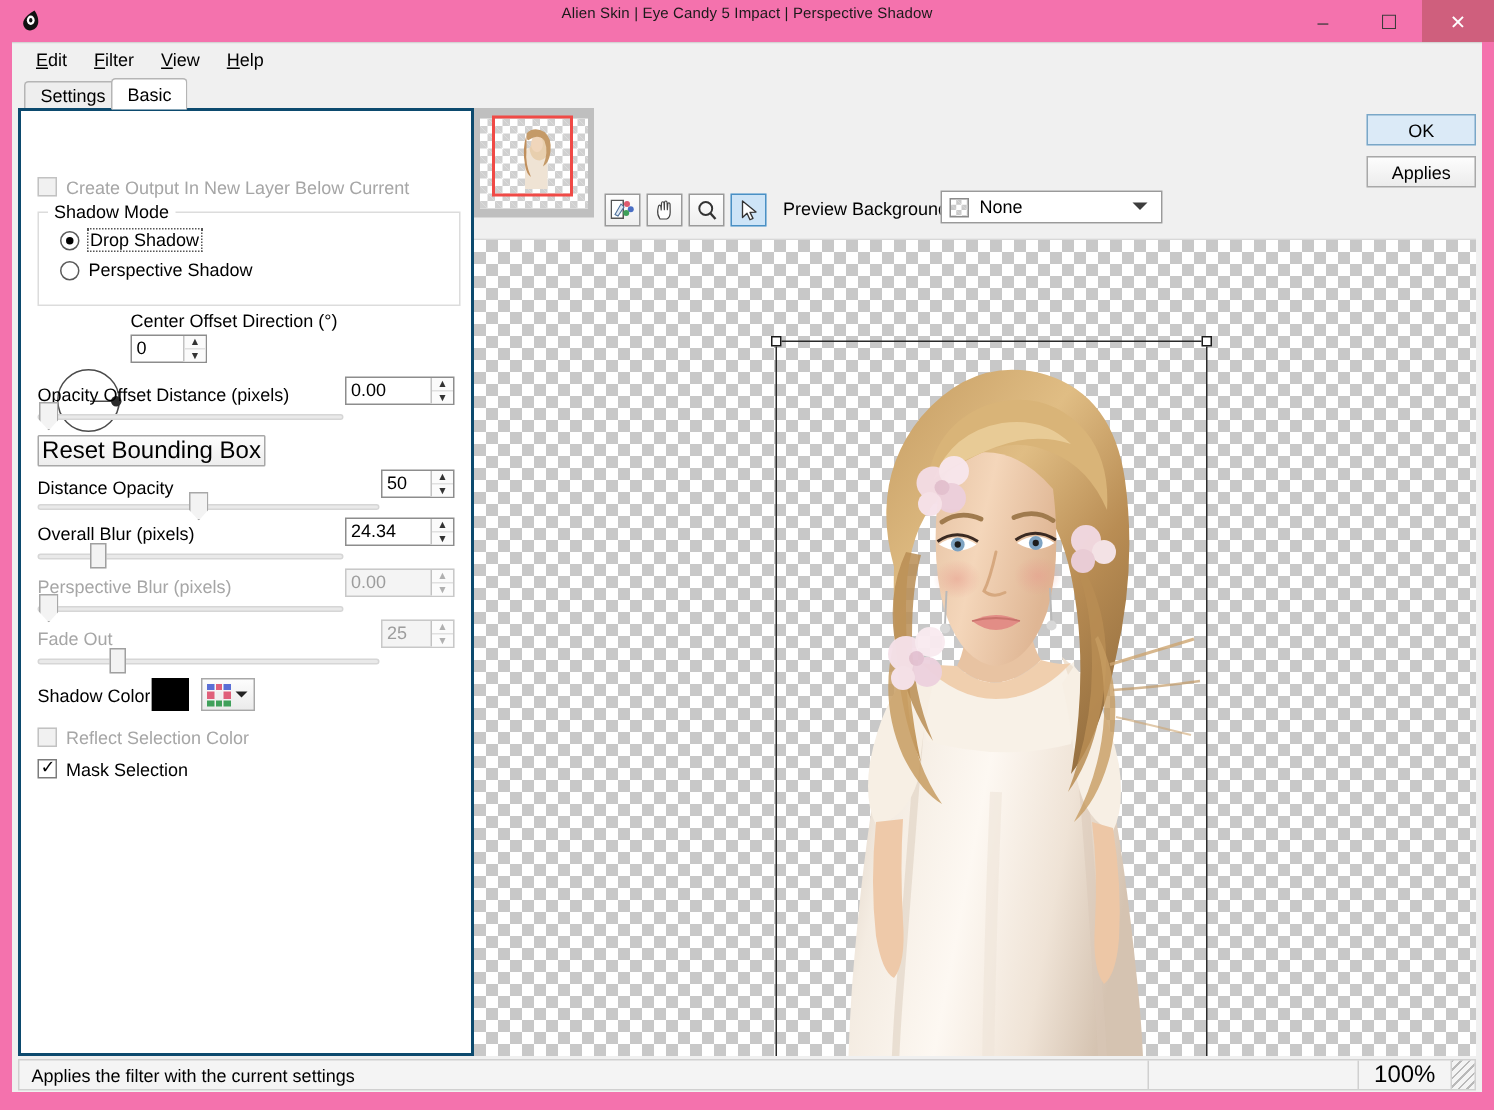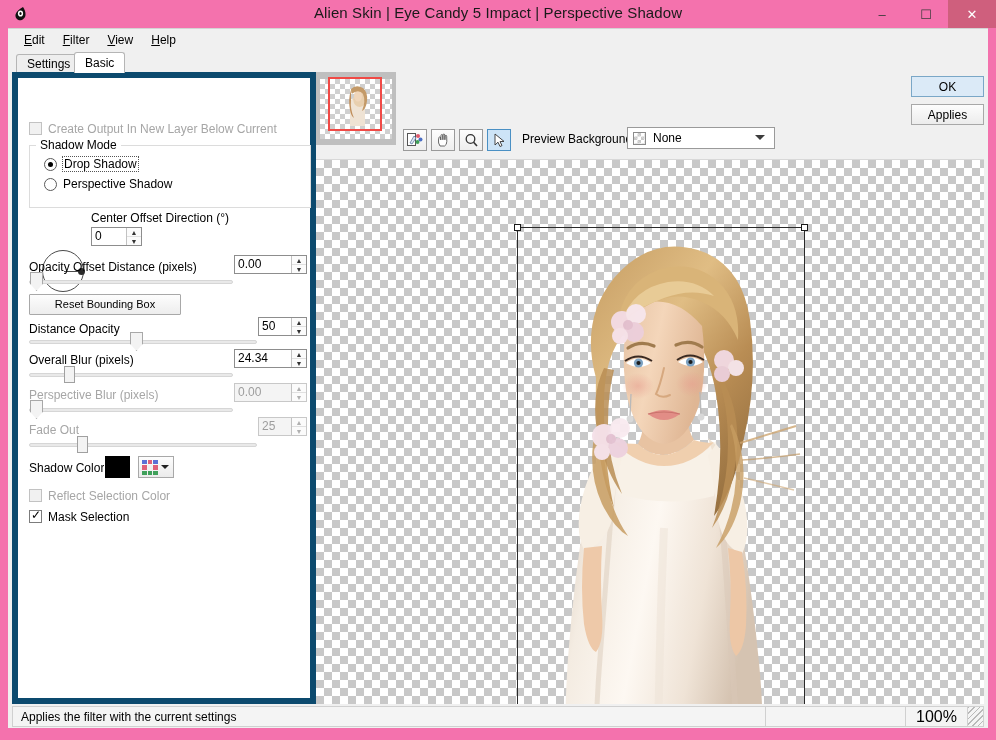--- a/index.html
+++ b/index.html
@@ -25,21 +25,21 @@
     width: 996px; height: 28px;
     background: #f472ad;
   }
   #app-icon {
     position: absolute; left: 10px; top: 4px;
     width: 20px; height: 20px;
   }
   #title-text {
     position: absolute; left: 0; top: 4px;
     width: 996px; text-align: center;
-    font-size: 15px; color: #1a1a1a;
+    font-size: 10px; color: #1a1a1a;
     font-family: "Liberation Sans", sans-serif;
     letter-spacing: 0.1px;
   }
   .winbtn {
     position: absolute; top: 0;
     width: 44px; height: 28px;
     display: flex; align-items: center; justify-content: center;
     color: #3b3b3b; font-size: 13px;
   }
   #btn-min { right: 92px; }
@@ -91,21 +91,21 @@
     z-index: 3;
   }
   #tab-settings { left: 4px; }
   #tab-basic { left: 62px; }
 
   
   #leftpanel {
     position: absolute; left: 4px; top: 43px;
     width: 304px; height: 632px;
     background: #ffffff;
-    border: 6px solid #0c4a6e;
+    border: 2px solid #0c4a6e;
     z-index: 2;
   }
 
   .row-label {
     position: absolute;
     font-size: 12px; color: #000;
     white-space: nowrap;
   }
   .row-label.disabled { color: #a6a6a6; }
 
@@ -222,21 +222,21 @@
     background: #f3f3f3;
     border: 1px solid #a8a8a8;
     clip-path: polygon(0 0, 100% 0, 100% 62%, 50% 100%, 0 62%);
   }
 
   
   .btn {
     position: absolute;
     background: linear-gradient(#fdfdfd, #ededed);
     border: 1px solid #a8a8a8;
-    font-size: 11px; color: #000;
+    font-size: 16px; color: #000;
     text-align: center;
     line-height: 19px;
     border-radius: 1px;
   }
 
   
   #shadow-swatch {
     position: absolute; left: 91px; top: 423px;
     width: 25px; height: 22px;
     background: #000;

